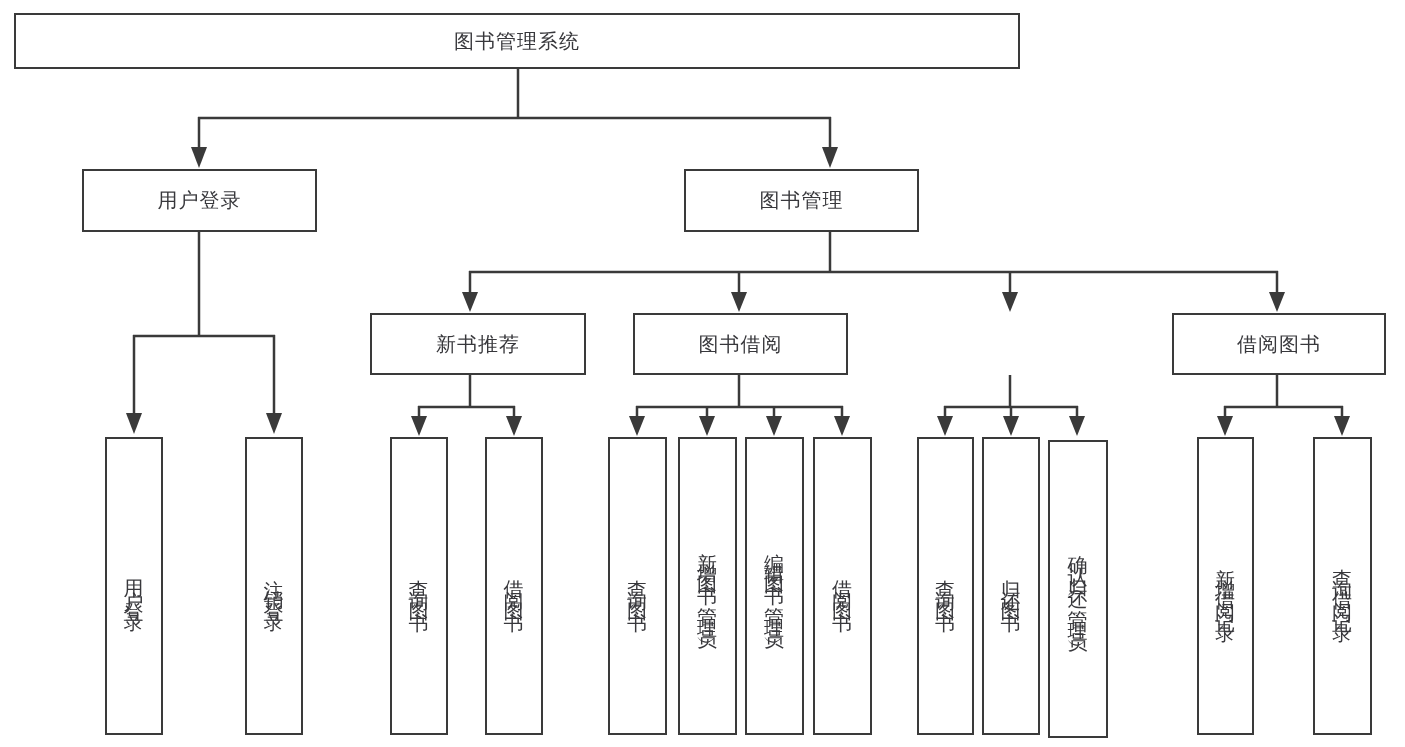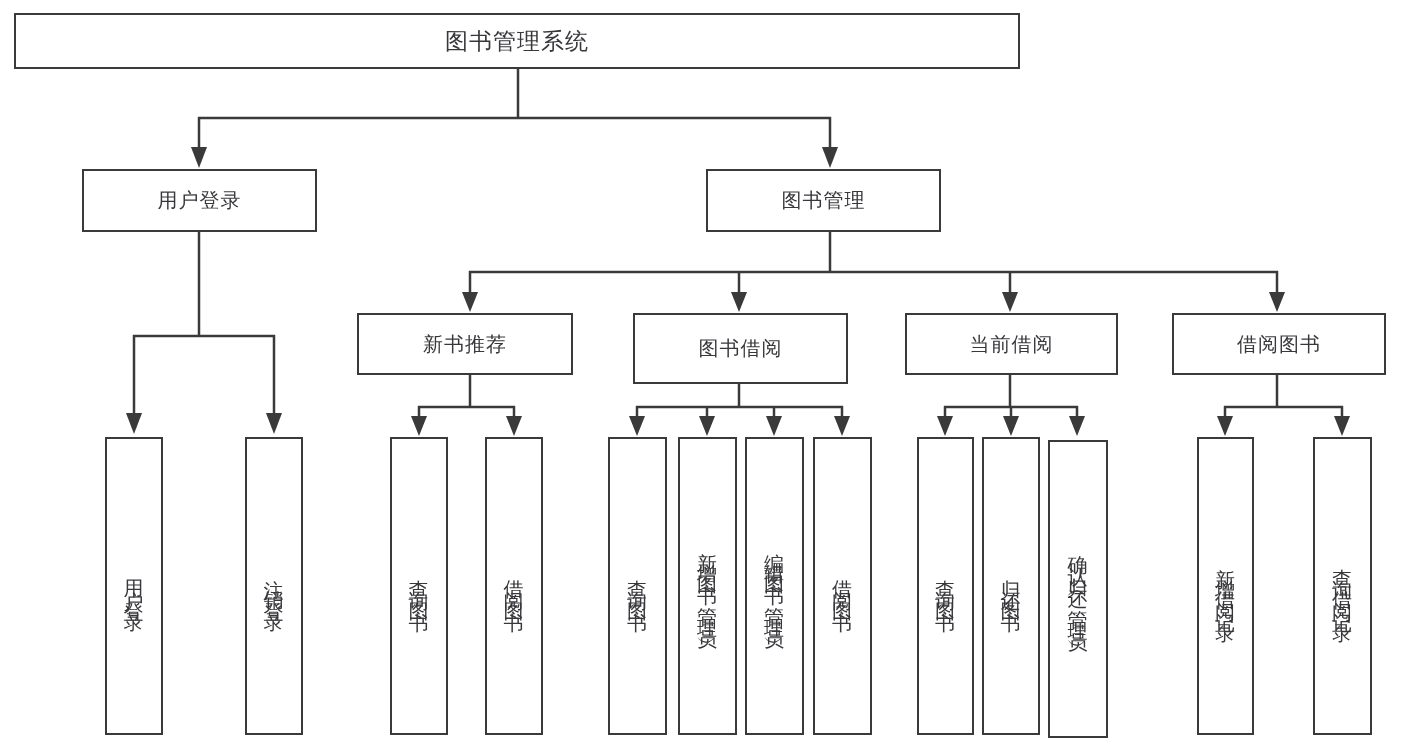--- a/index.html
+++ b/index.html
@@ -14,21 +14,21 @@
   #wires{position:absolute;left:0;top:0;width:1405px;height:747px;}
   .node{
     position:absolute;
     background:#ffffff;
     border:2px solid #3a3a3a;
     display:flex;align-items:center;justify-content:center;
     box-sizing:border-box;
     color:#38383c;
     z-index:2;
   }
-  .root{font-size:23px;letter-spacing:1px;}
+  .root{font-size:20px;letter-spacing:1px;}
   .branch{font-size:20px;letter-spacing:1px;}
   .leaf{z-index:2;}
   .vtext{
     writing-mode:vertical-rl;
     font-size:20px;
     letter-spacing:11px;
     line-height:1;
     color:#38383c;
   }
   .watermark{
@@ -113,25 +113,24 @@
       <polygon points="1003,416 1019,416 1011,436"></polygon>
       <polygon points="1069,416 1085,416 1077,436"></polygon>
       <polygon points="1217,416 1233,416 1225,436"></polygon>
       <polygon points="1334,416 1350,416 1342,436"></polygon>
     </g>
   </svg>
 
   <div class="node root" style="left:14px;top:13px;width:1006px;height:56px;">图书管理系统</div>
 
   <div class="node branch" style="left:82px;top:169px;width:235px;height:63px;">用户登录</div>
-  <div class="node branch" style="left:706px;top:169px;width:235px;height:63px;">图书管理</div>
+  <div class="node branch" style="left:684px;top:169px;width:235px;height:63px;">图书管理</div>
 
-  <div class="node branch" style="left:357px;top:313px;width:216px;height:62px;">新书推荐</div>
-  <div class="node branch" style="left:633px;top:313px;width:215px;height:71px;">图书借阅</div>
-  <div class="node branch" style="left:905px;top:313px;width:213px;height:62px;">当前借阅</div>
+  <div class="node branch" style="left:370px;top:313px;width:216px;height:62px;">新书推荐</div>
+  <div class="node branch" style="left:633px;top:313px;width:215px;height:62px;">图书借阅</div>
   <div class="node branch" style="left:1172px;top:313px;width:214px;height:62px;">借阅图书</div>
 
   <div class="node leaf" style="left:105px;top:437px;width:58px;height:298px;">
     <span class="vtext">用户登录</span>
   </div>
   <div class="node leaf" style="left:245px;top:437px;width:58px;height:298px;">
     <span class="vtext">注销登录</span>
   </div>
 
   <div class="node leaf" style="left:390px;top:437px;width:58px;height:298px;">

